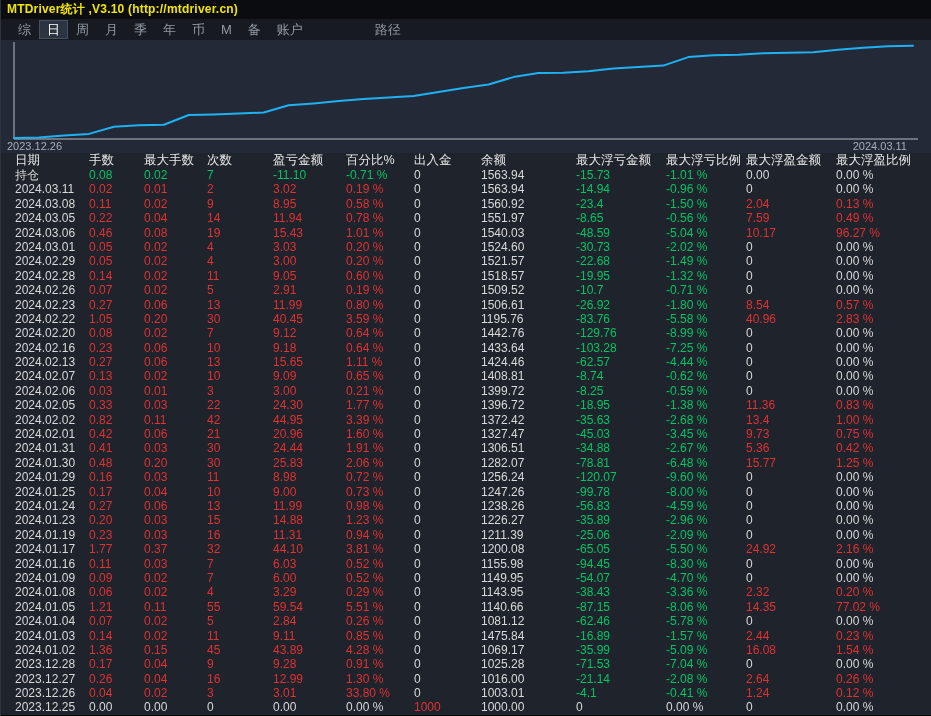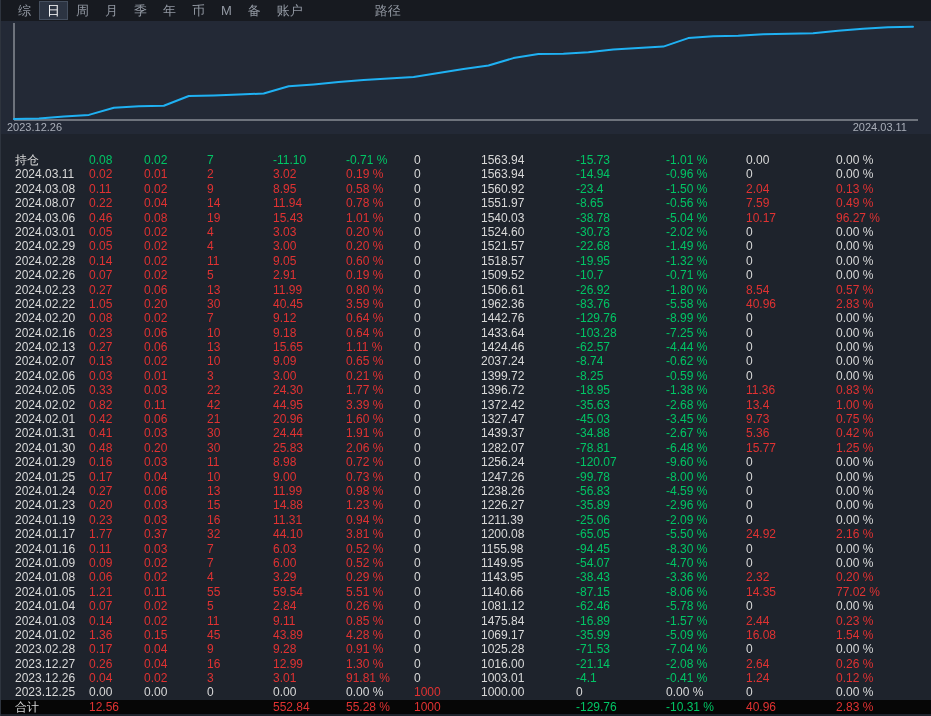--- a/index.html
+++ b/index.html
@@ -41,20 +41,21 @@
   .cell{overflow:hidden;}
   .c-w{color:#d9d9d9;}
   .c-r{color:#e03232;}
   .c-g{color:#00c565;}
 </style>
 </head>
 <body>
 
 <div class="window">
 
+  <div class="titlebar">MTDriver统计 ,V3.10 (http://mtdriver.cn)</div>
 
   <div class="menubar">
       <span class="mitem">综</span>
       <span class="mitem active">日</span>
       <span class="mitem">周</span>
       <span class="mitem">月</span>
       <span class="mitem">季</span>
       <span class="mitem">年</span>
       <span class="mitem">币</span>
       <span class="mitem">M</span>
@@ -67,20 +68,34 @@
     <svg width="931" height="113" viewBox="0 0 931 113">
       <line x1="13" y1="2" x2="13" y2="99" stroke-width="1" stroke="#b9bdc2"></line>
       <line x1="13" y1="99" x2="917" y2="99" stroke-width="1" stroke="#b9bdc2"></line>
       <polyline fill="none" stroke-width="2" stroke-linejoin="round" stroke-linecap="round" points="13.0,98.0 38.0,97.5 62.9,95.4 87.9,93.9 112.9,86.7 137.9,85.2 162.8,84.7 187.8,75.0 212.8,74.5 237.8,73.5 262.7,72.5 287.7,65.3 312.7,63.4 337.6,61.0 362.6,59.0 387.6,57.6 412.6,56.1 437.5,51.9 462.5,47.9 487.5,44.5 512.4,37.1 537.4,33.1 562.4,32.7 587.4,31.2 612.3,28.6 637.3,27.1 662.3,25.6 687.3,17.1 712.2,15.2 737.2,14.7 762.2,13.2 787.1,12.7 812.1,12.2 837.1,9.7 862.1,7.8 887.0,6.3 912.0,5.8" stroke="#1fb1f3"></polyline>
     </svg>
     <span class="axis-label left">2023.12.26</span>
     <span class="axis-label right">2024.03.11</span>
   </div>
 
   <div class="table">
+      <div class="trow header">
+        <span class="cell">日期</span>
+        <span class="cell">手数</span>
+        <span class="cell">最大手数</span>
+        <span class="cell">次数</span>
+        <span class="cell">盈亏金额</span>
+        <span class="cell">百分比%</span>
+        <span class="cell">出入金</span>
+        <span class="cell">余额</span>
+        <span class="cell">最大浮亏金额</span>
+        <span class="cell">最大浮亏比例</span>
+        <span class="cell">最大浮盈金额</span>
+        <span class="cell">最大浮盈比例</span>
+      </div>
       <div class="trow">
         <span class="cell c-w">持仓</span>
         <span class="cell c-g">0.08</span>
         <span class="cell c-g">0.02</span>
         <span class="cell c-g">7</span>
         <span class="cell c-g">-11.10</span>
         <span class="cell c-g">-0.71 %</span>
         <span class="cell c-w">0</span>
         <span class="cell c-w">1563.94</span>
         <span class="cell c-g">-15.73</span>
@@ -110,21 +125,21 @@
         <span class="cell c-r">8.95</span>
         <span class="cell c-r">0.58 %</span>
         <span class="cell c-w">0</span>
         <span class="cell c-w">1560.92</span>
         <span class="cell c-g">-23.4</span>
         <span class="cell c-g">-1.50 %</span>
         <span class="cell c-r">2.04</span>
         <span class="cell c-r">0.13 %</span>
       </div>
       <div class="trow">
-        <span class="cell c-w">2024.08.07</span>
+        <span class="cell c-w">2024.03.05</span>
         <span class="cell c-r">0.22</span>
         <span class="cell c-r">0.04</span>
         <span class="cell c-r">14</span>
         <span class="cell c-r">11.94</span>
         <span class="cell c-r">0.78 %</span>
         <span class="cell c-w">0</span>
         <span class="cell c-w">1551.97</span>
         <span class="cell c-g">-8.65</span>
         <span class="cell c-g">-0.56 %</span>
         <span class="cell c-r">7.59</span>
@@ -132,21 +147,21 @@
       </div>
       <div class="trow">
         <span class="cell c-w">2024.03.06</span>
         <span class="cell c-r">0.46</span>
         <span class="cell c-r">0.08</span>
         <span class="cell c-r">19</span>
         <span class="cell c-r">15.43</span>
         <span class="cell c-r">1.01 %</span>
         <span class="cell c-w">0</span>
         <span class="cell c-w">1540.03</span>
-        <span class="cell c-g">-38.78</span>
+        <span class="cell c-g">-48.59</span>
         <span class="cell c-g">-5.04 %</span>
         <span class="cell c-r">10.17</span>
         <span class="cell c-r">96.27 %</span>
       </div>
       <div class="trow">
         <span class="cell c-w">2024.03.01</span>
         <span class="cell c-r">0.05</span>
         <span class="cell c-r">0.02</span>
         <span class="cell c-r">4</span>
         <span class="cell c-r">3.03</span>
@@ -215,21 +230,21 @@
         <span class="cell c-r">0.57 %</span>
       </div>
       <div class="trow">
         <span class="cell c-w">2024.02.22</span>
         <span class="cell c-r">1.05</span>
         <span class="cell c-r">0.20</span>
         <span class="cell c-r">30</span>
         <span class="cell c-r">40.45</span>
         <span class="cell c-r">3.59 %</span>
         <span class="cell c-w">0</span>
-        <span class="cell c-w">1962.36</span>
+        <span class="cell c-w">1195.76</span>
         <span class="cell c-g">-83.76</span>
         <span class="cell c-g">-5.58 %</span>
         <span class="cell c-r">40.96</span>
         <span class="cell c-r">2.83 %</span>
       </div>
       <div class="trow">
         <span class="cell c-w">2024.02.20</span>
         <span class="cell c-r">0.08</span>
         <span class="cell c-r">0.02</span>
         <span class="cell c-r">7</span>
@@ -271,21 +286,21 @@
         <span class="cell c-w">0.00 %</span>
       </div>
       <div class="trow">
         <span class="cell c-w">2024.02.07</span>
         <span class="cell c-r">0.13</span>
         <span class="cell c-r">0.02</span>
         <span class="cell c-r">10</span>
         <span class="cell c-r">9.09</span>
         <span class="cell c-r">0.65 %</span>
         <span class="cell c-w">0</span>
-        <span class="cell c-w">2037.24</span>
+        <span class="cell c-w">1408.81</span>
         <span class="cell c-g">-8.74</span>
         <span class="cell c-g">-0.62 %</span>
         <span class="cell c-w">0</span>
         <span class="cell c-w">0.00 %</span>
       </div>
       <div class="trow">
         <span class="cell c-w">2024.02.06</span>
         <span class="cell c-r">0.03</span>
         <span class="cell c-r">0.01</span>
         <span class="cell c-r">3</span>
@@ -341,21 +356,21 @@
         <span class="cell c-r">0.75 %</span>
       </div>
       <div class="trow">
         <span class="cell c-w">2024.01.31</span>
         <span class="cell c-r">0.41</span>
         <span class="cell c-r">0.03</span>
         <span class="cell c-r">30</span>
         <span class="cell c-r">24.44</span>
         <span class="cell c-r">1.91 %</span>
         <span class="cell c-w">0</span>
-        <span class="cell c-w">1439.37</span>
+        <span class="cell c-w">1306.51</span>
         <span class="cell c-g">-34.88</span>
         <span class="cell c-g">-2.67 %</span>
         <span class="cell c-r">5.36</span>
         <span class="cell c-r">0.42 %</span>
       </div>
       <div class="trow">
         <span class="cell c-w">2024.01.30</span>
         <span class="cell c-r">0.48</span>
         <span class="cell c-r">0.20</span>
         <span class="cell c-r">30</span>
@@ -544,21 +559,21 @@
         <span class="cell c-r">43.89</span>
         <span class="cell c-r">4.28 %</span>
         <span class="cell c-w">0</span>
         <span class="cell c-w">1069.17</span>
         <span class="cell c-g">-35.99</span>
         <span class="cell c-g">-5.09 %</span>
         <span class="cell c-r">16.08</span>
         <span class="cell c-r">1.54 %</span>
       </div>
       <div class="trow">
-        <span class="cell c-w">2023.02.28</span>
+        <span class="cell c-w">2023.12.28</span>
         <span class="cell c-r">0.17</span>
         <span class="cell c-r">0.04</span>
         <span class="cell c-r">9</span>
         <span class="cell c-r">9.28</span>
         <span class="cell c-r">0.91 %</span>
         <span class="cell c-w">0</span>
         <span class="cell c-w">1025.28</span>
         <span class="cell c-g">-71.53</span>
         <span class="cell c-g">-7.04 %</span>
         <span class="cell c-w">0</span>
@@ -577,21 +592,21 @@
         <span class="cell c-g">-2.08 %</span>
         <span class="cell c-r">2.64</span>
         <span class="cell c-r">0.26 %</span>
       </div>
       <div class="trow">
         <span class="cell c-w">2023.12.26</span>
         <span class="cell c-r">0.04</span>
         <span class="cell c-r">0.02</span>
         <span class="cell c-r">3</span>
         <span class="cell c-r">3.01</span>
-        <span class="cell c-r">91.81 %</span>
+        <span class="cell c-r">33.80 %</span>
         <span class="cell c-w">0</span>
         <span class="cell c-w">1003.01</span>
         <span class="cell c-g">-4.1</span>
         <span class="cell c-g">-0.41 %</span>
         <span class="cell c-r">1.24</span>
         <span class="cell c-r">0.12 %</span>
       </div>
       <div class="trow">
         <span class="cell c-w">2023.12.25</span>
         <span class="cell c-w">0.00</span>

